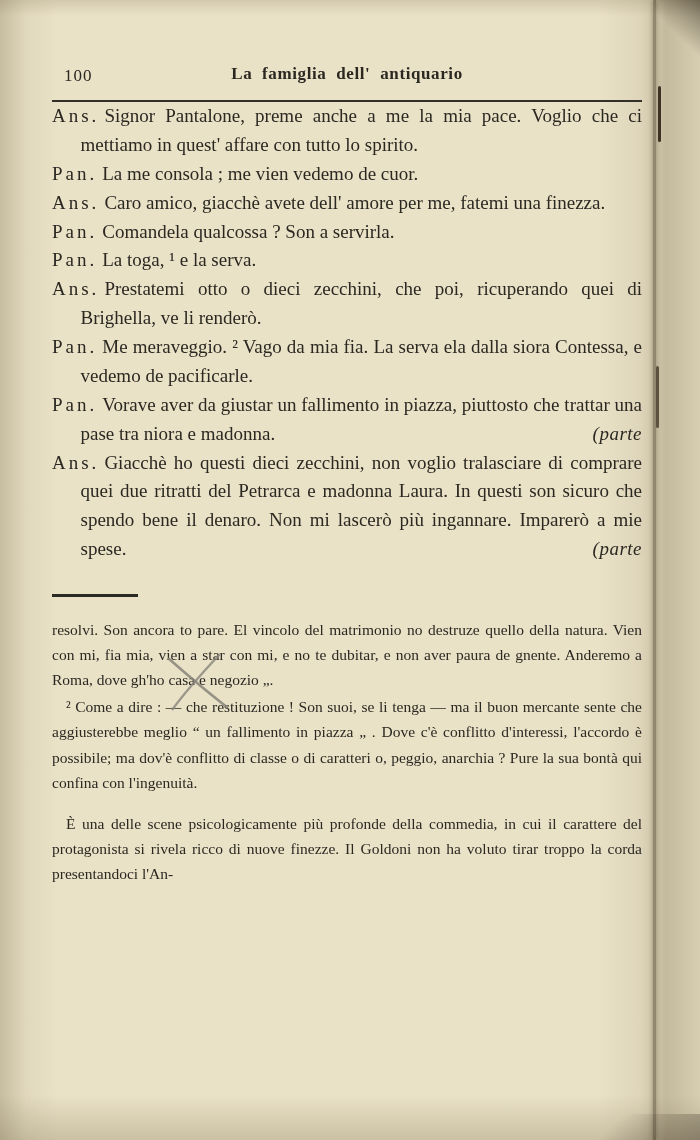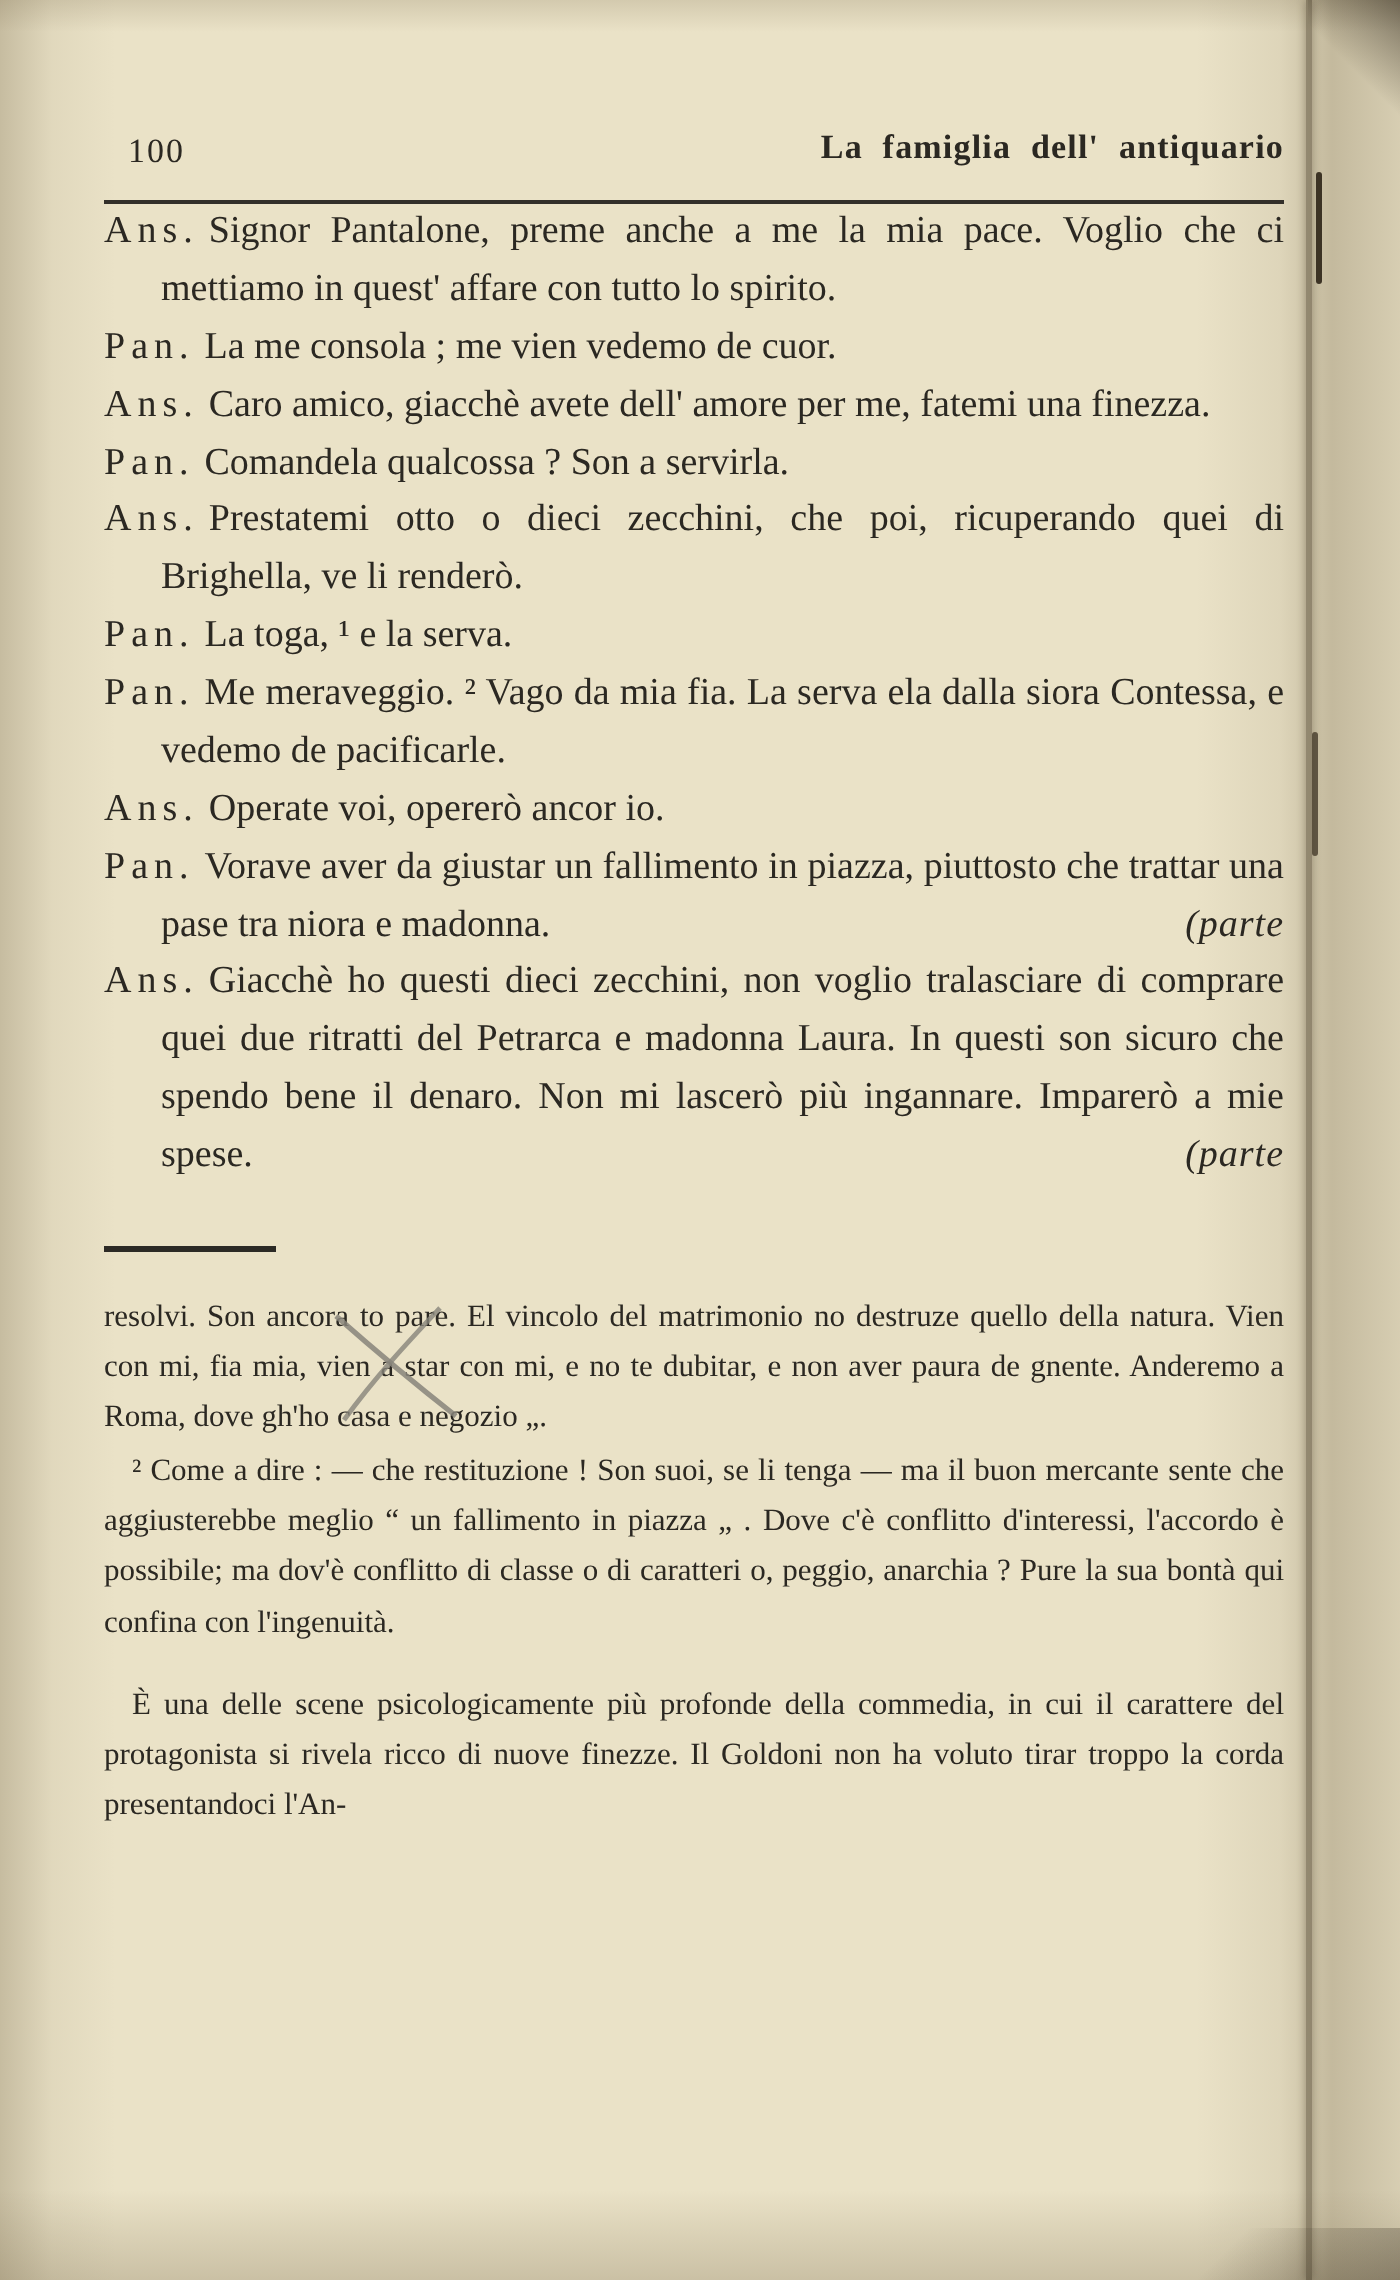--- a/index.html
+++ b/index.html
@@ -28,21 +28,21 @@
     background:#453b2b;border-radius:2px;opacity:.8;}
   .corner-smudge{position:absolute;right:0;top:0;width:46px;height:60px;
     background:linear-gradient(225deg, rgba(40,32,20,0.55) 0%, rgba(40,32,20,0.0) 55%);}
   .bottom-smudge{position:absolute;right:0;bottom:0;width:120px;height:26px;
     background:linear-gradient(315deg, rgba(40,32,20,0.35) 0%, rgba(40,32,20,0.0) 70%);}
 
   .content{position:absolute;left:52px;top:64px;width:590px;}
 
   header.running{position:relative;height:30px;font-size:17px;}
   .pagenum{position:absolute;left:12px;top:2px;letter-spacing:1px;}
-  .running-title{position:absolute;left:0;right:0;text-align:right;
+  .running-title{position:absolute;left:0;right:0;text-align:center;
     font-weight:700;letter-spacing:.6px;word-spacing:5px;}
   .header-rule{border:none;border-top:2px solid #33302a;margin:6px 0 0 0;}
 
   main.dialogue{font-size:19px;line-height:1.52;text-align:justify;}
   .dlg{margin:0;padding-left:1.5em;text-indent:-1.5em;}
   .speaker{letter-spacing:3px;margin-right:5px;}
   .stage{float:right;font-style:italic;letter-spacing:.5px;}
 
   .xmark{position:absolute;left:150px;top:648px;pointer-events:none;}
 
@@ -71,24 +71,23 @@
       <span class="pagenum">100</span>
       <span class="running-title">La famiglia dell' antiquario</span>
     </header>
     <hr class="header-rule">
 
     <main class="dialogue">
       <p class="dlg"><span class="speaker">Ans.</span><span>Signor Pantalone, preme anche a me la mia pace. Voglio che ci mettiamo in quest' affare con tutto lo spirito.</span></p>
       <p class="dlg"><span class="speaker">Pan.</span><span>La me consola ; me vien vedemo de cuor.</span></p>
       <p class="dlg"><span class="speaker">Ans.</span><span>Caro amico, giacchè avete dell' amore per me, fatemi una finezza.</span></p>
       <p class="dlg"><span class="speaker">Pan.</span><span>Comandela qualcossa ? Son a servirla.</span></p>
+      <p class="dlg"><span class="speaker">Pan.</span><span>La toga, ¹ e la serva.</span></p>
       <p class="dlg"><span class="speaker">Ans.</span><span>Prestatemi otto o dieci zecchini, che poi, ricuperando quei di Brighella, ve li renderò.</span></p>
-      <p class="dlg"><span class="speaker">Pan.</span><span>La toga, ¹ e la serva.</span></p>
       <p class="dlg"><span class="speaker">Pan.</span><span>Me meraveggio. ² Vago da mia fia. La serva ela dalla siora Contessa, e vedemo de pacificarle.</span></p>
-      <p class="dlg"><span class="speaker">Ans.</span><span>Operate voi, opererò ancor io.</span></p>
       <p class="dlg"><span class="speaker">Pan.</span><span>Vorave aver da giustar un fallimento in piazza, piuttosto che trattar una pase tra niora e madonna.</span><span class="stage">(parte</span></p>
       <p class="dlg"><span class="speaker">Ans.</span><span>Giacchè ho questi dieci zecchini, non voglio tralasciare di comprare quei due ritratti del Petrarca e madonna Laura. In questi son sicuro che spendo bene il denaro. Non mi lascerò più ingannare. Imparerò a mie spese.</span><span class="stage">(parte</span></p>
     </main>
 
     <div class="fn-rule"></div>
 
     <section class="footnotes">
       <p>resolvi. Son ancora to pare. El vincolo del matrimonio no destruze quello della natura. Vien con mi, fia mia, vien a star con mi, e no te dubitar, e non aver paura de gnente. Anderemo a Roma, dove gh'ho casa e negozio „.</p>
       <p class="indent">² Come a dire : — che restituzione ! Son suoi, se li tenga — ma il buon mercante sente che aggiusterebbe meglio “ un fallimento in piazza „ . Dove c'è conflitto d'interessi, l'accordo è possibile; ma dov'è conflitto di classe o di caratteri o, peggio, anarchia ? Pure la sua bontà qui confina con l'ingenuità.</p>
       <p class="indent commentary">È una delle scene psicologicamente più profonde della commedia, in cui il carattere del protagonista si rivela ricco di nuove finezze. Il Goldoni non ha voluto tirar troppo la corda presentandoci l'An-</p>

